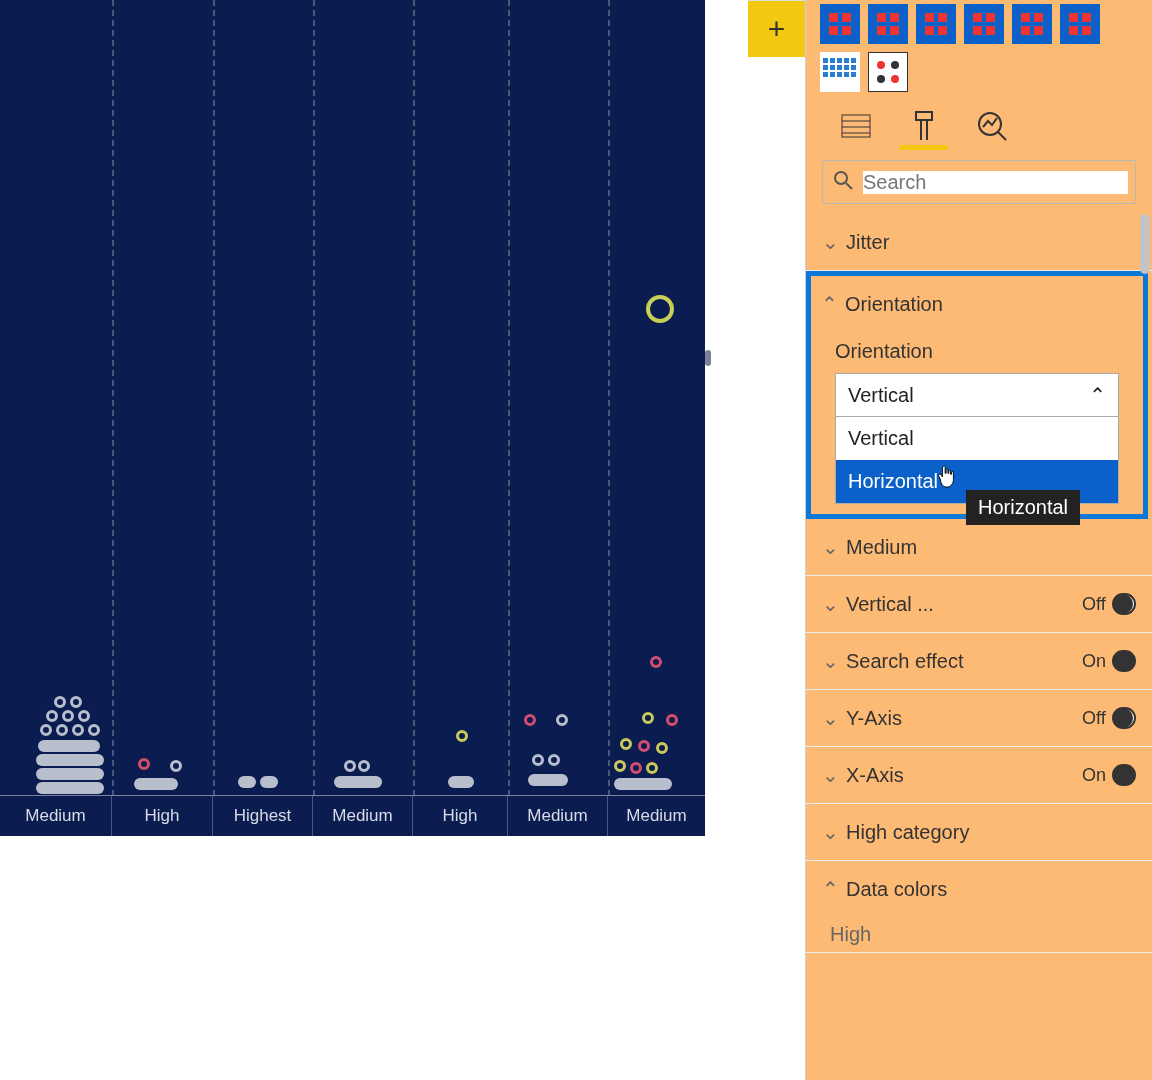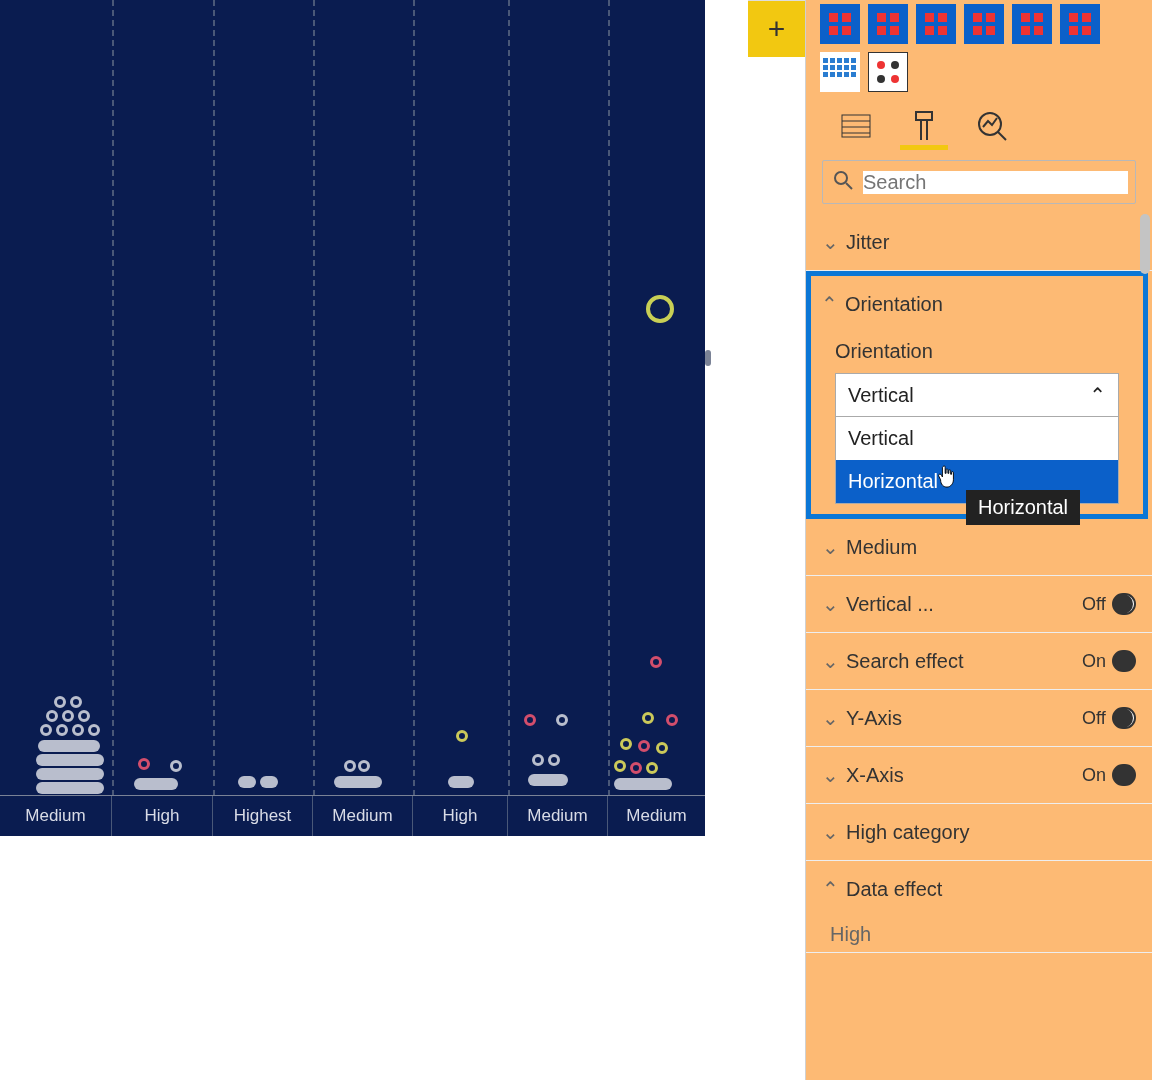--- a/index.html
+++ b/index.html
@@ -465,21 +465,21 @@
       <div class="section">
         <div class="sec-head">
           <span class="chev">⌄</span>
           <span>High category</span>
         </div>
       </div>
 
       <div class="section">
         <div class="sec-head">
           <span class="chev">⌃</span>
-          <span>Data effect</span>
+          <span>Data colors</span>
         </div>
         <div style="padding:6px 24px; font-size:20px; color:#666;">High</div>
       </div>
 
       <div class="scrollbar">
           <div class="scroll-thumb"></div>
         </div>
     </div>
   </div>
 </div>

